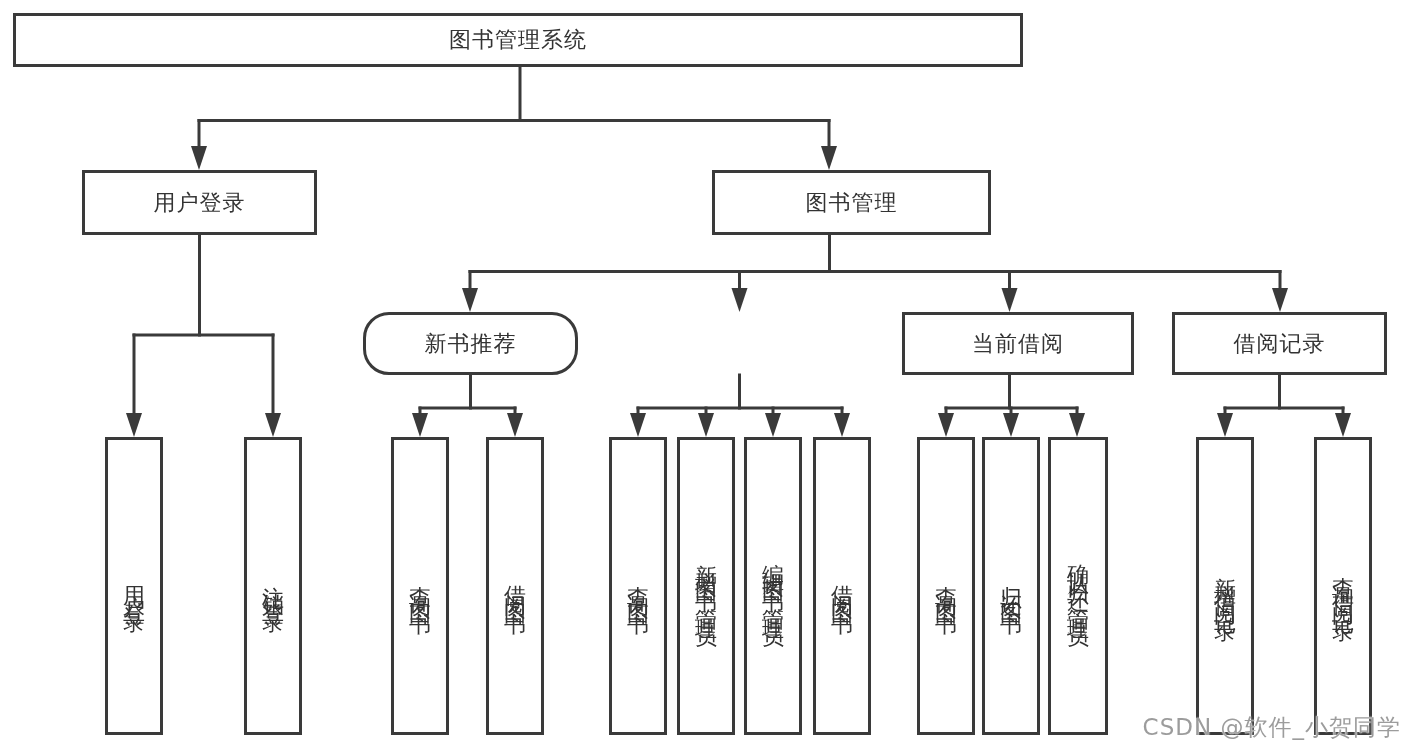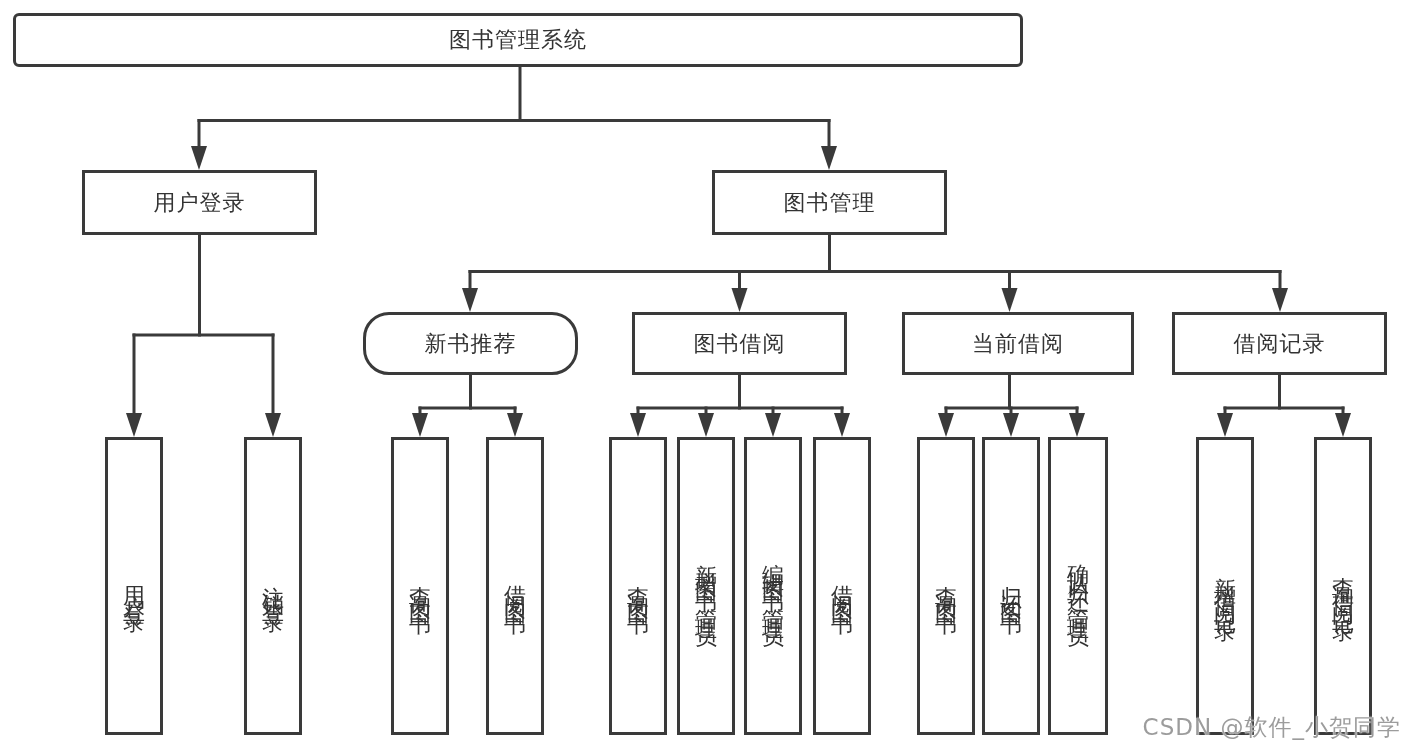--- a/index.html
+++ b/index.html
@@ -146,37 +146,34 @@
     <g>
       <line x1="1279.5" y1="373.5" x2="1279.5" y2="409.5"></line>
       <line x1="1223.5" y1="408" x2="1344.5" y2="408"></line>
       <line x1="1225" y1="406.5" x2="1225" y2="417"></line>
       <polygon points="1217,413 1233,413 1225,437"></polygon>
       <line x1="1343" y1="406.5" x2="1343" y2="417"></line>
       <polygon points="1335,413 1351,413 1343,437"></polygon>
     </g>
   </svg>
 
-  <div class="node" style="left:13px;top:13px;width:1010px;height:54px;border-radius:6px;">
+  <div class="node" style="left:13px;top:13px;width:1010px;height:54px;">
     <span class="label">图书管理系统</span>
   </div>
 
   <div class="node" style="left:82px;top:170px;width:235px;height:65px;">
     <span class="label">用户登录</span>
   </div>
-  <div class="node" style="left:712px;top:170px;width:235px;height:65px;">
+  <div class="node" style="left:712px;top:170px;width:279px;height:65px;">
     <span class="label">图书管理</span>
   </div>
 
   <div class="node" style="left:363px;top:312px;width:215px;height:63px;border-radius:26px;">
     <span class="label">新书推荐</span>
   </div>
-  <div class="node" style="left:632px;top:312px;width:215px;height:63px;">
-    <span class="label">图书借阅</span>
-  </div>
   <div class="node" style="left:902px;top:312px;width:232px;height:63px;text-align:center;">
     <span class="label">当前借阅</span>
   </div>
   <div class="node" style="left:1172px;top:312px;width:215px;height:63px;">
     <span class="label">借阅记录</span>
   </div>
 
   <div class="leafbox" style="left:105px;">
     <span class="vtext">用户登录</span>
   </div>

